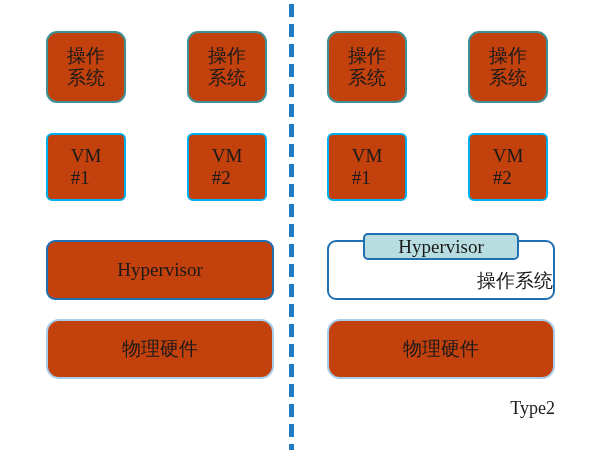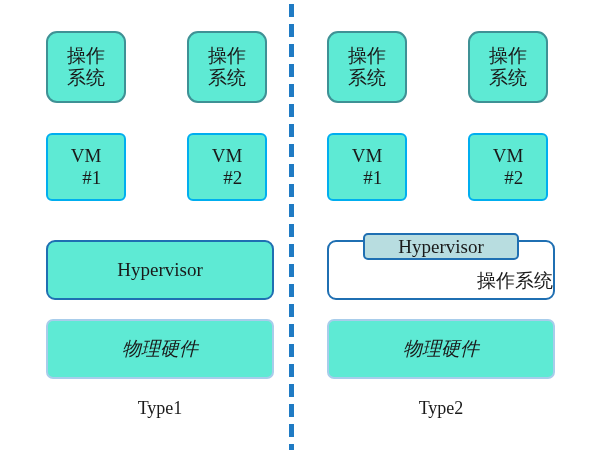--- a/index.html
+++ b/index.html
@@ -20,25 +20,25 @@
     position: absolute;
     left: 0; top: 0;
     width: 602px;
     height: 456px;
   }
 
   
   .box {
     position: absolute;
     box-sizing: border-box;
-    background: #5eead4;
+    background: #c2410c;
     display: flex;
     align-items: center;
     justify-content: center;
-    text-align: right;
+    text-align: left;
     line-height: 1.18;
     white-space: pre-line;
   }
 
   
   .os-box {
     width: 80px;
     height: 72px;
     border: 2px solid #3f9195;
     border-radius: 11px;
@@ -57,23 +57,22 @@
     width: 228px;
     height: 60px;
     border: 2px solid #1f6fb2;
     border-radius: 9px;
     font-size: 19px;
   }
   .hw-box {
     width: 228px;
     height: 60px;
     border: 2px solid #a8cdeb;
-    border-radius: 7px;
+    border-radius: 13px;
     font-size: 19px;
-    font-style: italic;
   }
 
   
   .hyper-os-box {
     width: 228px;
     height: 60px;
     border: 2px solid #1f6fb2;
     border-radius: 9px;
     display: block;
     position: absolute;
@@ -146,21 +145,20 @@
   <div class="box vm-box" style="left:46px;  top:133px;">VM
 #1</div>
 
   <div class="box vm-box" style="left:187px; top:133px;">VM
 #2</div>
 
   <div class="box hyper-box" style="left:46px; top:240px;">Hypervisor</div>
 
   <div class="box hw-box" style="left:46px; top:319px;">物理硬件</div>
 
-  <div class="type-label" style="left:46px; top:398px;">Type1</div>
 
   <div class="divider"></div>
 
   <div class="box os-box" style="left:327px; top:31px;">操作
 系统</div>
 
   <div class="box os-box" style="left:468px; top:31px;">操作
 系统</div>
 
   <div class="box vm-box" style="left:327px; top:133px;">VM
@@ -169,15 +167,15 @@
   <div class="box vm-box" style="left:468px; top:133px;">VM
 #2</div>
 
   <div class="hyper-os-box" style="left:327px; top:240px;">
     <div class="hyper-pill">Hypervisor</div>
     <div class="os-label">操作系统</div>
   </div>
 
   <div class="box hw-box" style="left:327px; top:319px;">物理硬件</div>
 
-  <div class="type-label" style="left:327px; top:398px;">Type2</div>
+  <div class="type-label" style="left:327px; top:398px;text-align:right;">Type2</div>
 
 </div>
 
 </body></html>

